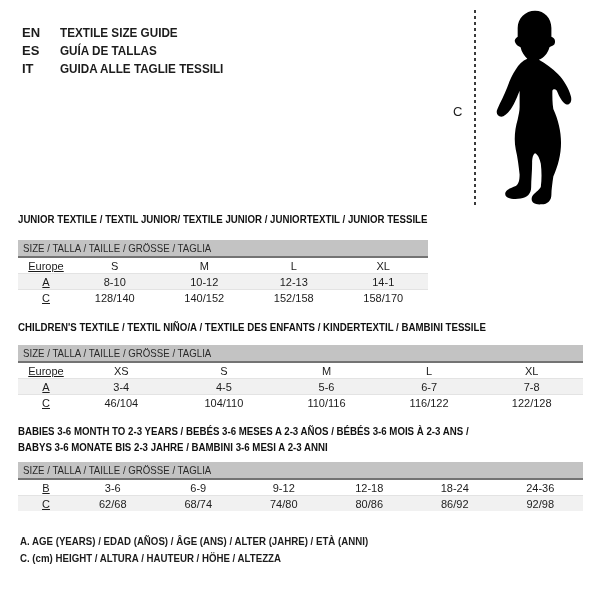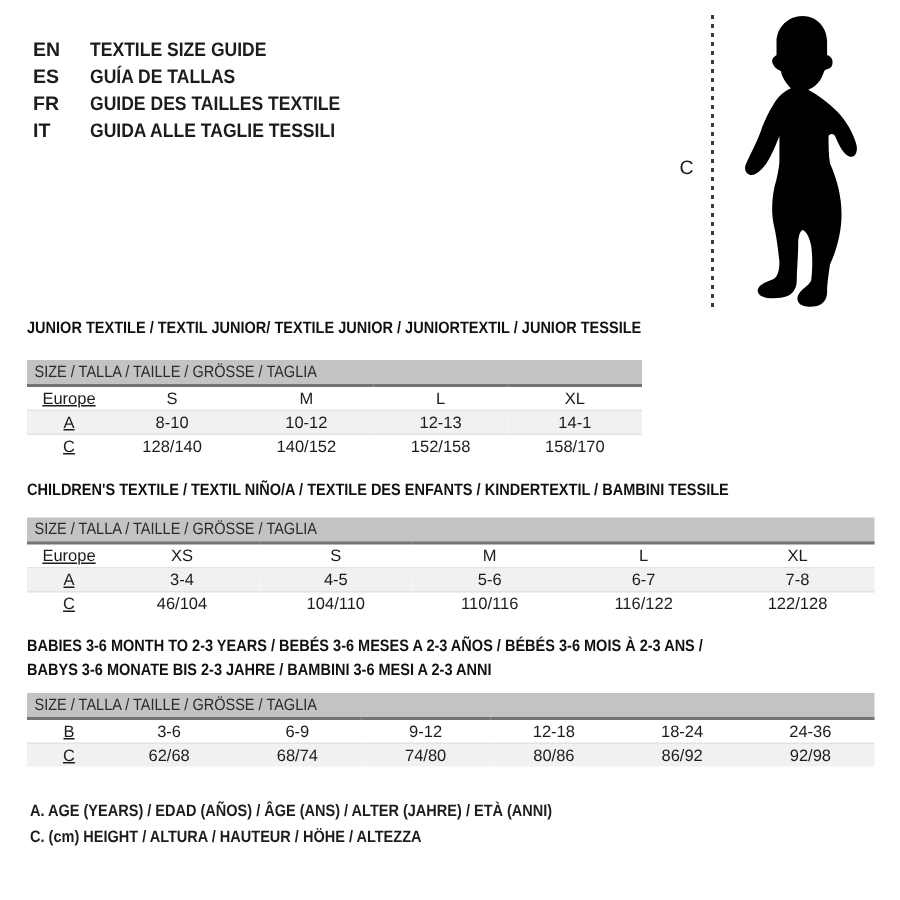--- a/index.html
+++ b/index.html
@@ -54,24 +54,20 @@
 <body>
 
 <div id="lang-list" class="abs">
   <div class="lang-row">
     <span class="lang-code">EN</span>
     <span class="cond90">TEXTILE SIZE GUIDE</span>
   </div>
   <div class="lang-row">
     <span class="lang-code">ES</span>
     <span class="cond90">GUÍA DE TALLAS</span>
-  </div>
-  <div class="lang-row">
-    <span class="lang-code">FR</span>
-    <span class="cond90">GUIDE DES TAILLES TEXTILE</span>
   </div>
   <div class="lang-row">
     <span class="lang-code">IT</span>
     <span class="cond90">GUIDA ALLE TAGLIE TESSILI</span>
   </div>
 </div>
 
 <div id="measure-line" class="abs"></div>
 <span id="measure-label" class="abs">C</span>
 <svg id="baby-svg" class="abs" width="115" height="210" viewBox="0 0 95 218" aria-hidden="true">

